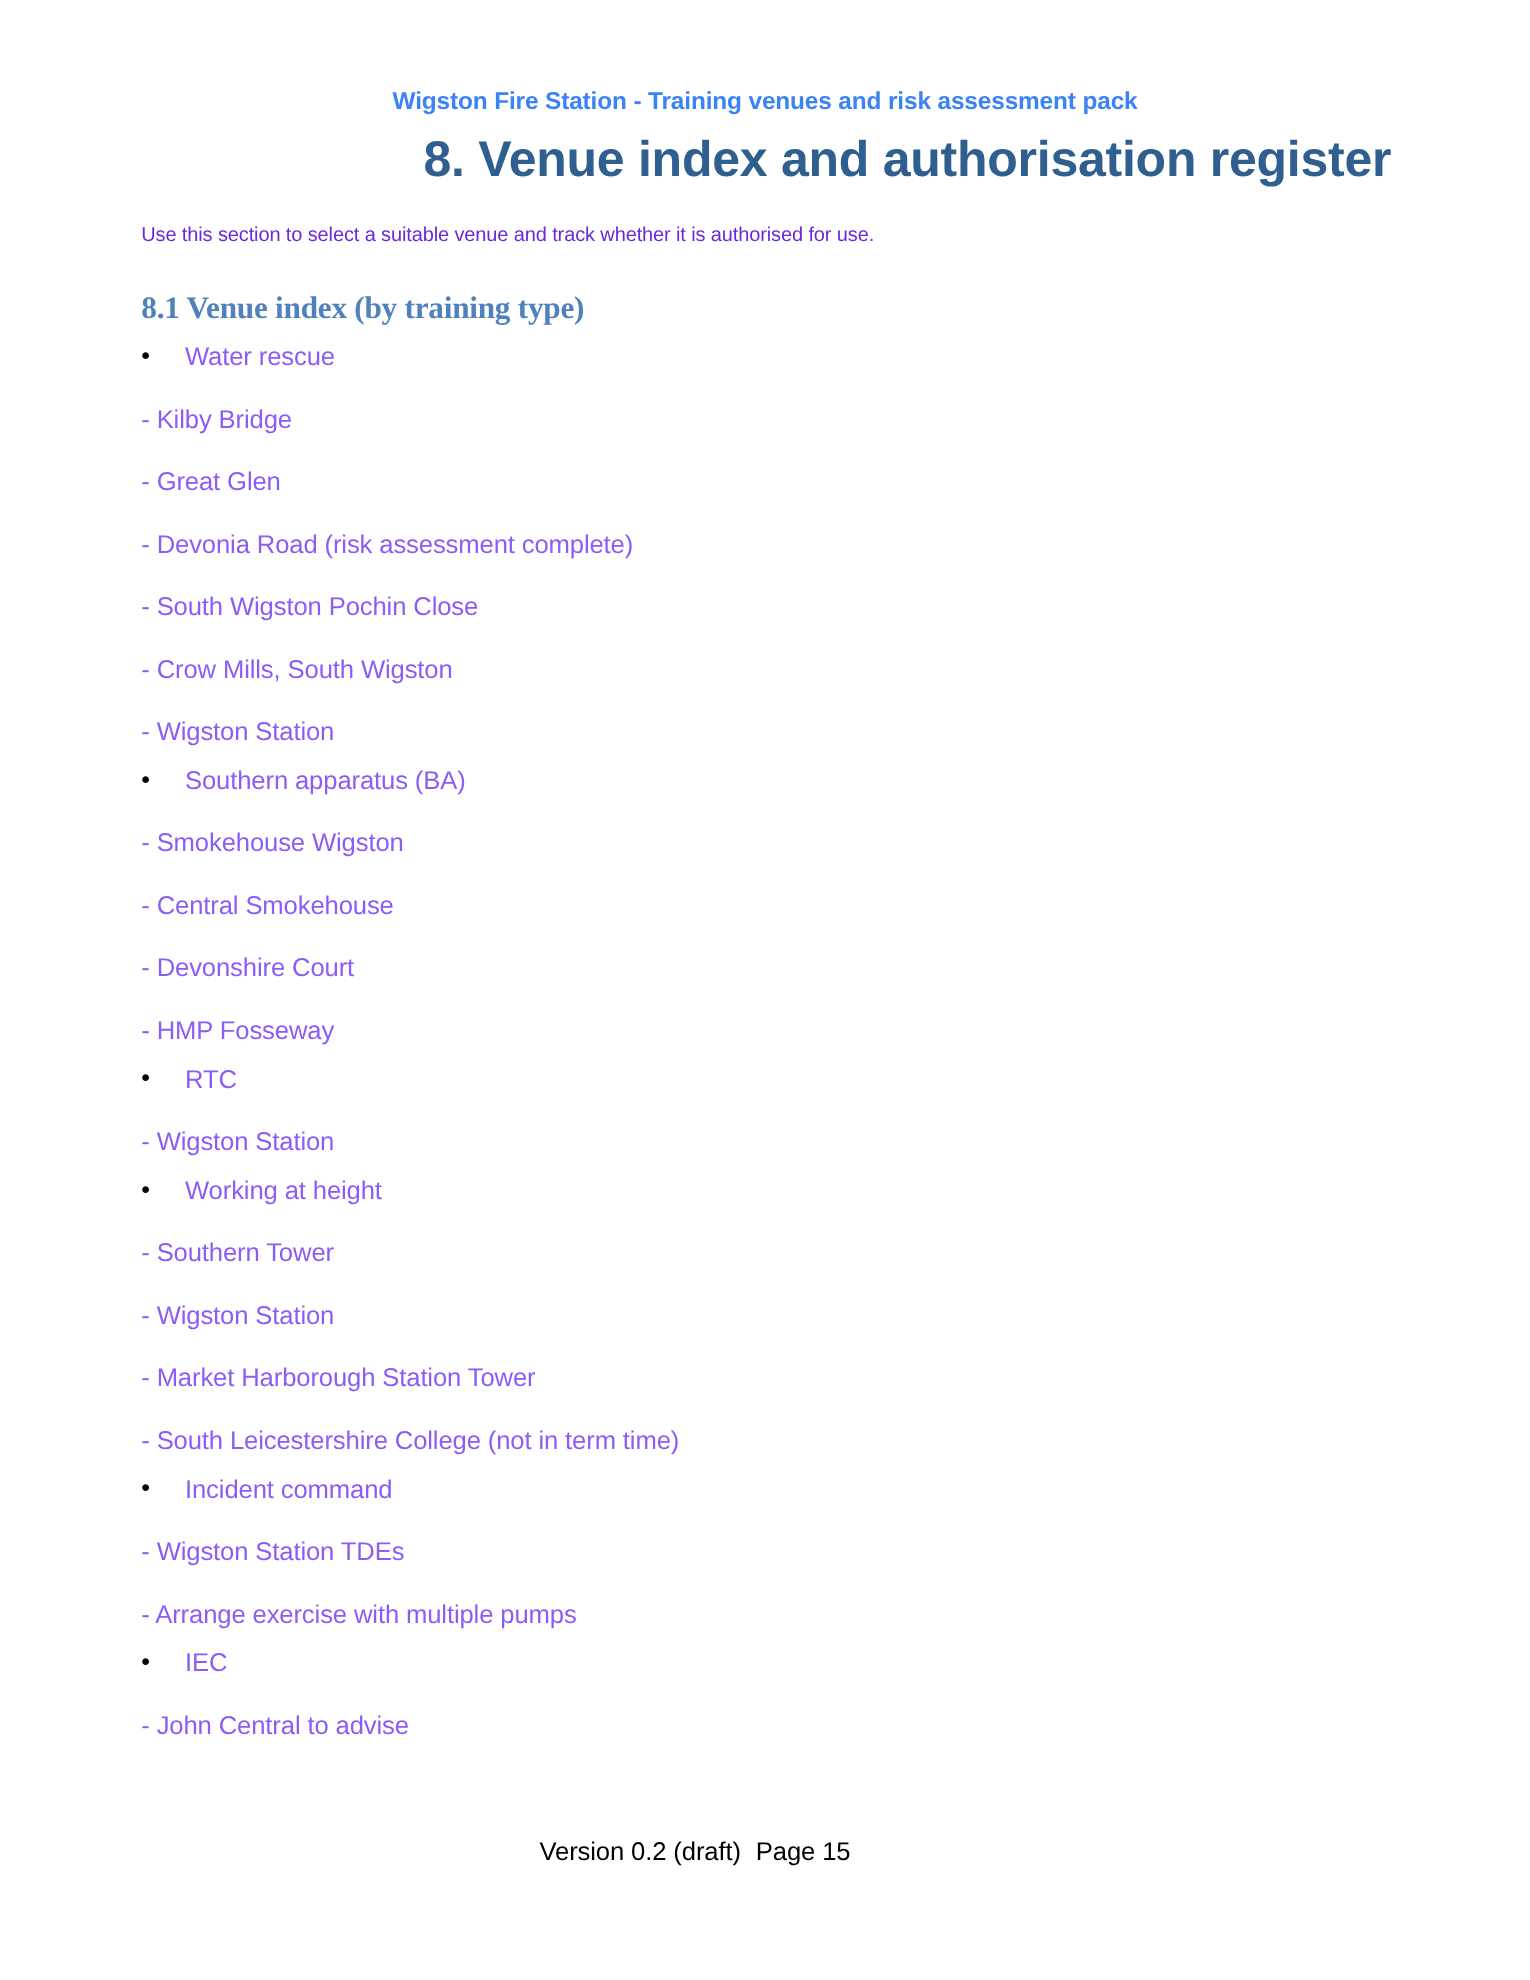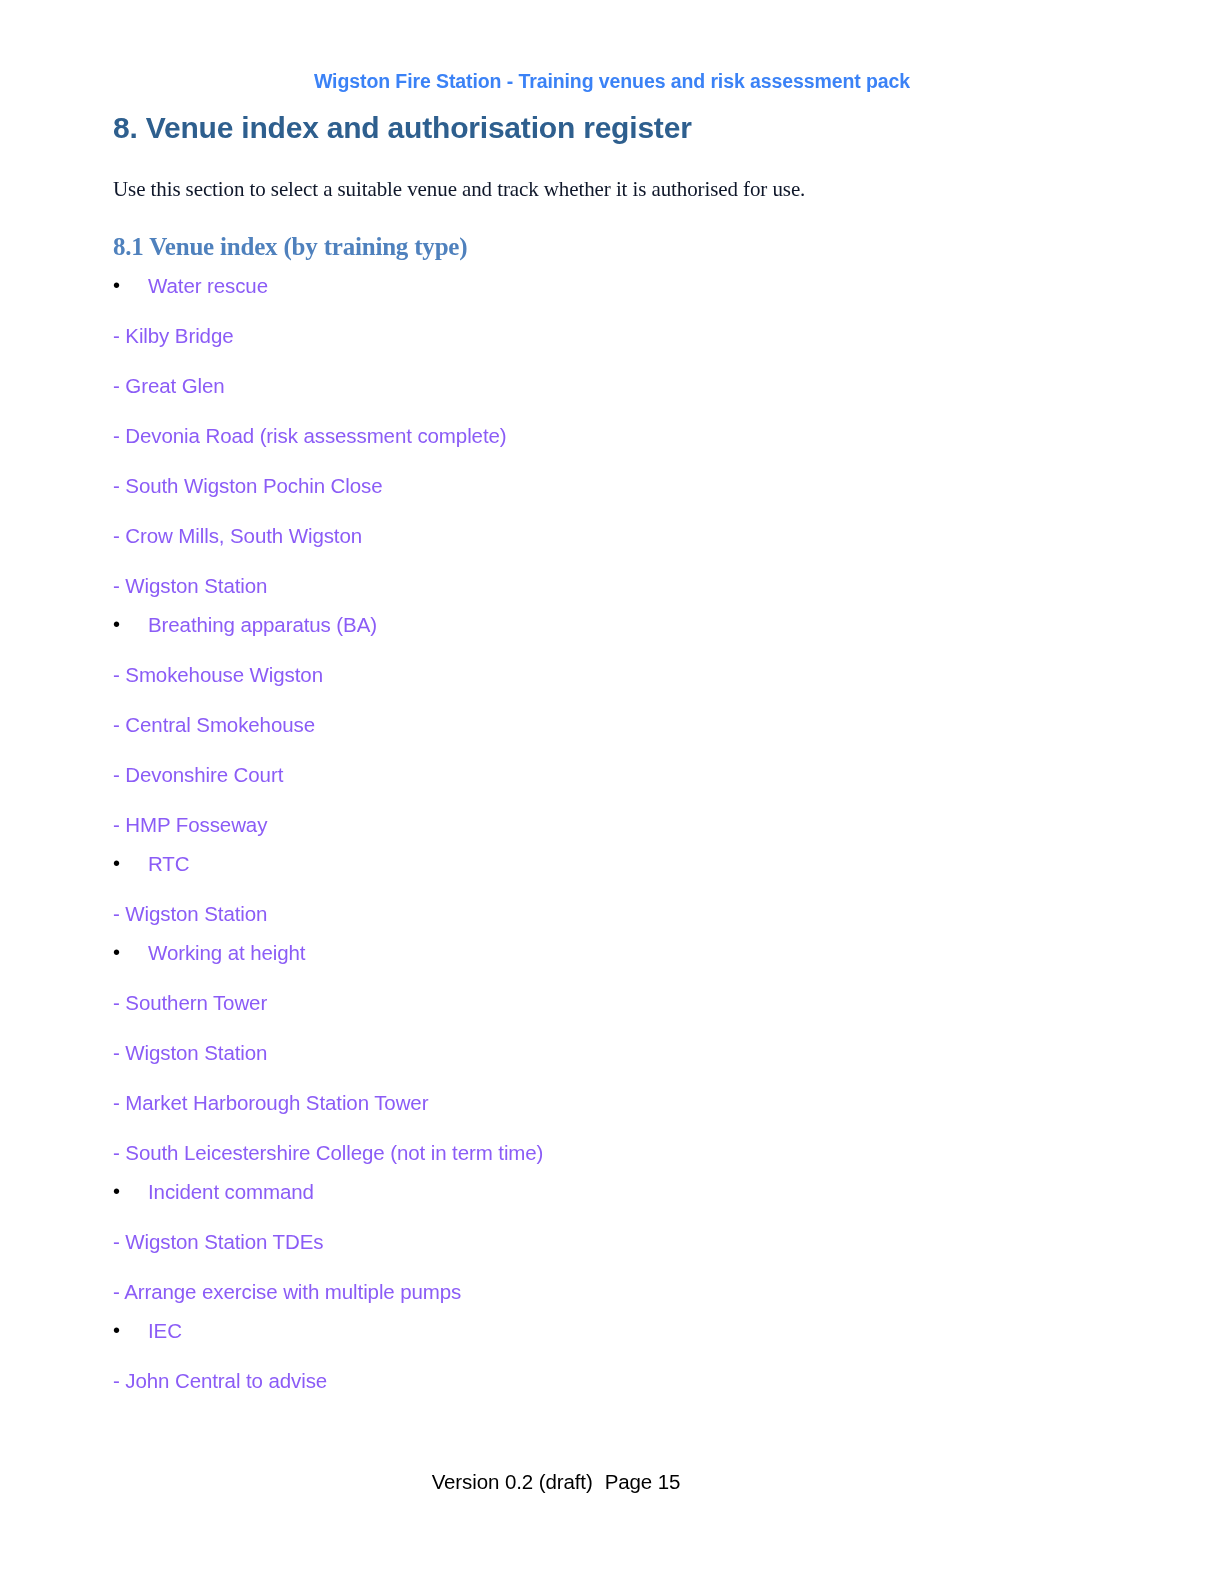--- a/index.html
+++ b/index.html
@@ -33,32 +33,33 @@
     color: #3b82f6;
   }
   .content {
     position: absolute;
     top: 108px;
     left: 113px;
     width: 1000px;
   }
   h1.section-title {
     font-family: "Liberation Sans", "DejaVu Sans", sans-serif;
-    font-size: 30px;
+    font-size: 40px;
     font-weight: bold;
     color: #2E5F8E;
     margin: 0 0 0 0;
     padding: 0;
     line-height: 40px;
     letter-spacing: -0.2px;
+    text-align: right;
   }
   p.intro {
-    font-family: Liberation Serif, serif;
-    font-size: 21px;
-    color: #0f172a;
+    font-family: Liberation Sans, sans-serif;
+    font-size: 16px;
+    color: #6d28d9;
     margin: 27px 0 0 0;
     line-height: 28px;
     letter-spacing: -0.1px;
   }
   h2.sub-title {
     font-family: Liberation Serif, serif;
     font-size: 25px;
     font-weight: bold;
     color: #4F81BD;
     margin: 28px 0 0 0;
@@ -133,21 +134,21 @@
     <h2 class="sub-title">8.1 Venue index (by training type)</h2>
 
     <ul class="venue-list">
         <li class="entry bullet first">Water rescue</li>
         <li class="entry dash">- Kilby Bridge</li>
         <li class="entry dash">- Great Glen</li>
         <li class="entry dash">- Devonia Road (risk assessment complete)</li>
         <li class="entry dash">- South Wigston Pochin Close</li>
         <li class="entry dash">- Crow Mills, South Wigston</li>
         <li class="entry dash">- Wigston Station</li>
-        <li class="entry bullet">Breathing apparatus (BA)</li>
+        <li class="entry bullet">Southern apparatus (BA)</li>
         <li class="entry dash">- Smokehouse Wigston</li>
         <li class="entry dash">- Central Smokehouse</li>
         <li class="entry dash">- Devonshire Court</li>
         <li class="entry dash">- HMP Fosseway</li>
         <li class="entry bullet">RTC</li>
         <li class="entry dash">- Wigston Station</li>
         <li class="entry bullet">Working at height</li>
         <li class="entry dash">- Southern Tower</li>
         <li class="entry dash">- Wigston Station</li>
         <li class="entry dash">- Market Harborough Station Tower</li>

